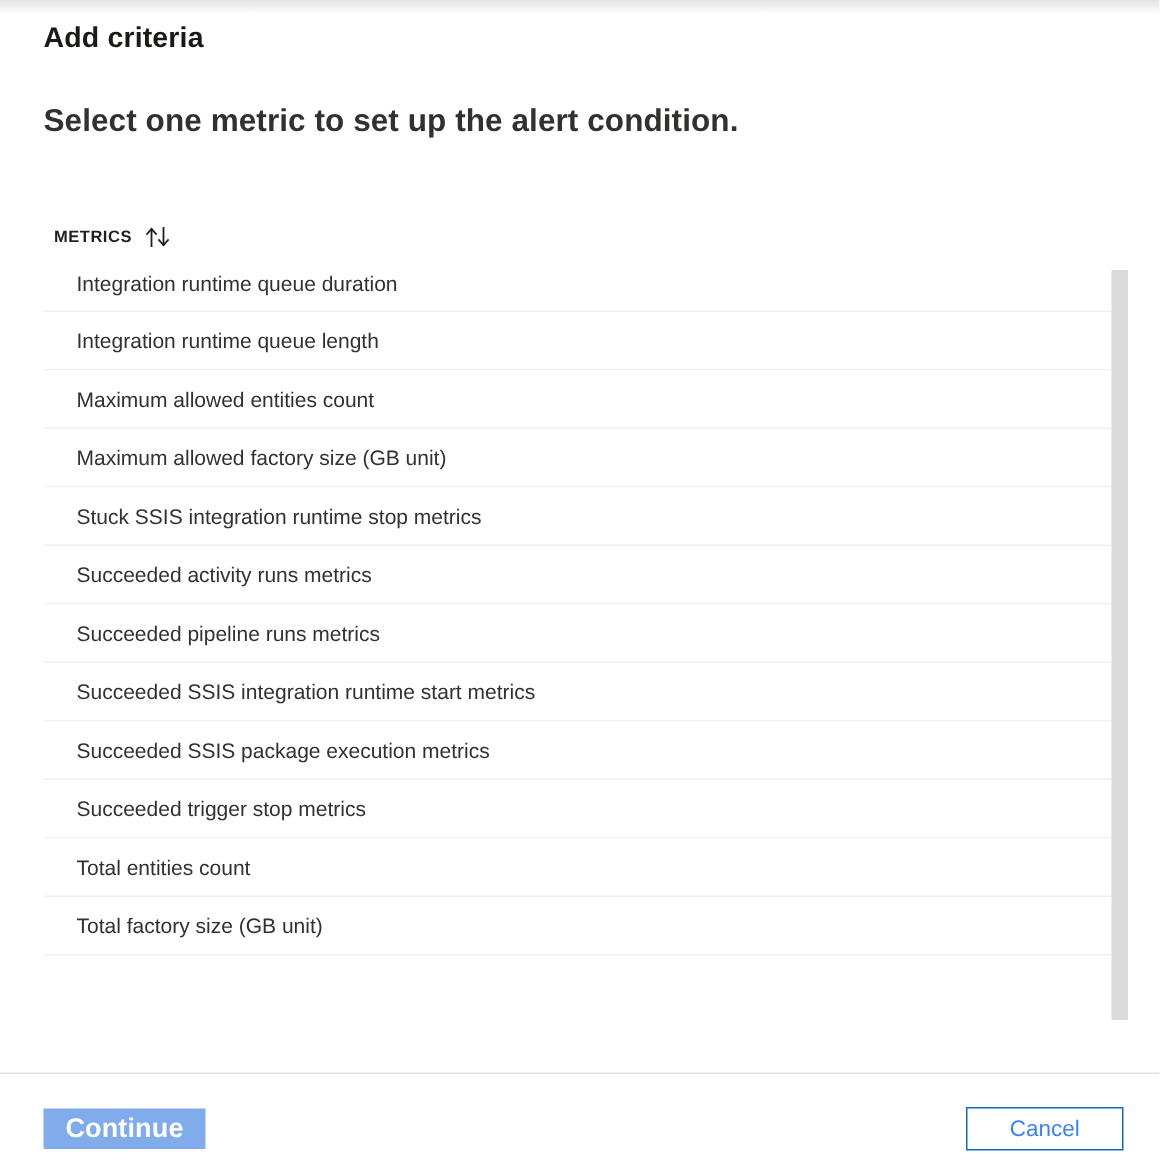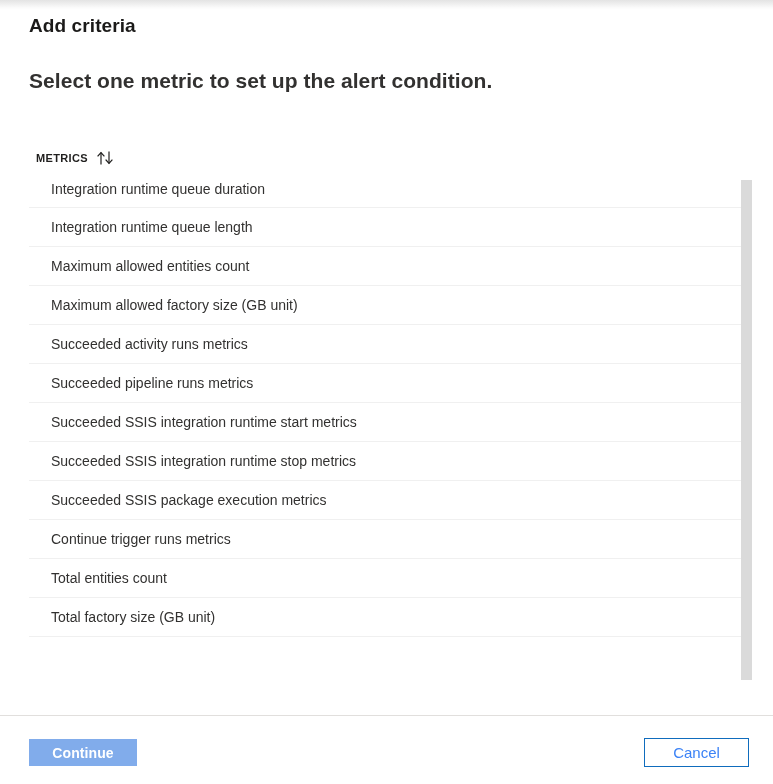--- a/index.html
+++ b/index.html
@@ -149,21 +149,21 @@
   .btn-continue {
     position: absolute;
     left: 29px;
     top: 739px;
     width: 108px;
     height: 27px;
     background: #81aceb;
     border: none;
     color: #ffffff;
     font-family: "Liberation Sans", sans-serif;
-    font-size: 14px;
+    font-size: 18px;
     font-weight: 600;
     letter-spacing: 0.1px;
     cursor: default;
     padding: 0;
   }
   .btn-cancel {
     position: absolute;
     left: 644px;
     top: 738px;
     width: 105px;
@@ -210,36 +210,36 @@
         <div class="metric-row">
           <span class="metric-label">Integration runtime queue length</span>
         </div>
         <div class="metric-row">
           <span class="metric-label">Maximum allowed entities count</span>
         </div>
         <div class="metric-row">
           <span class="metric-label">Maximum allowed factory size (GB unit)</span>
         </div>
         <div class="metric-row">
+          <span class="metric-label">Stuck SSIS integration runtime stop metrics</span>
+        </div>
+        <div class="metric-row">
           <span class="metric-label">Succeeded activity runs metrics</span>
         </div>
         <div class="metric-row">
           <span class="metric-label">Succeeded pipeline runs metrics</span>
         </div>
         <div class="metric-row">
           <span class="metric-label">Succeeded SSIS integration runtime start metrics</span>
         </div>
         <div class="metric-row">
-          <span class="metric-label">Succeeded SSIS integration runtime stop metrics</span>
-        </div>
-        <div class="metric-row">
           <span class="metric-label">Succeeded SSIS package execution metrics</span>
         </div>
         <div class="metric-row">
-          <span class="metric-label">Continue trigger runs metrics</span>
+          <span class="metric-label">Succeeded trigger stop metrics</span>
         </div>
         <div class="metric-row">
           <span class="metric-label">Total entities count</span>
         </div>
         <div class="metric-row">
           <span class="metric-label">Total factory size (GB unit)</span>
         </div>
       </div>
   </div>
 

